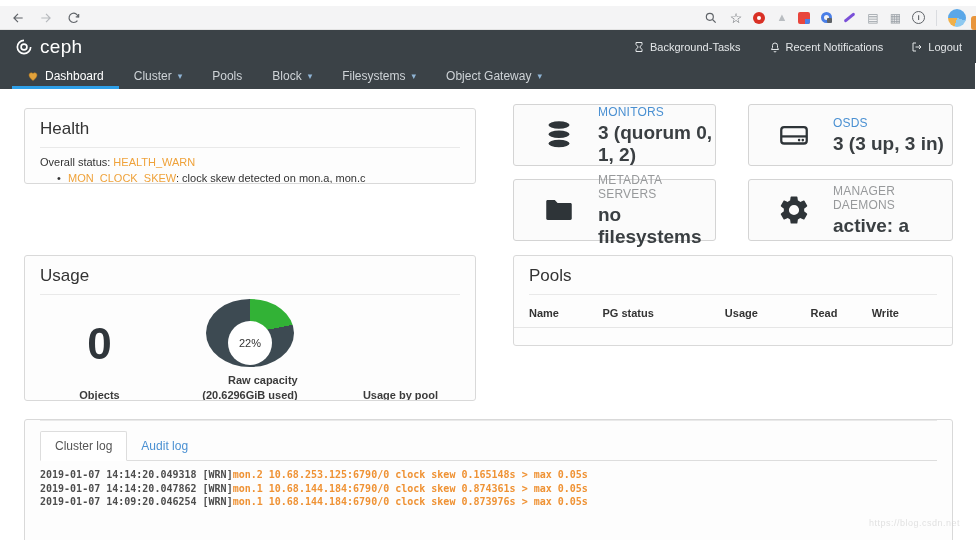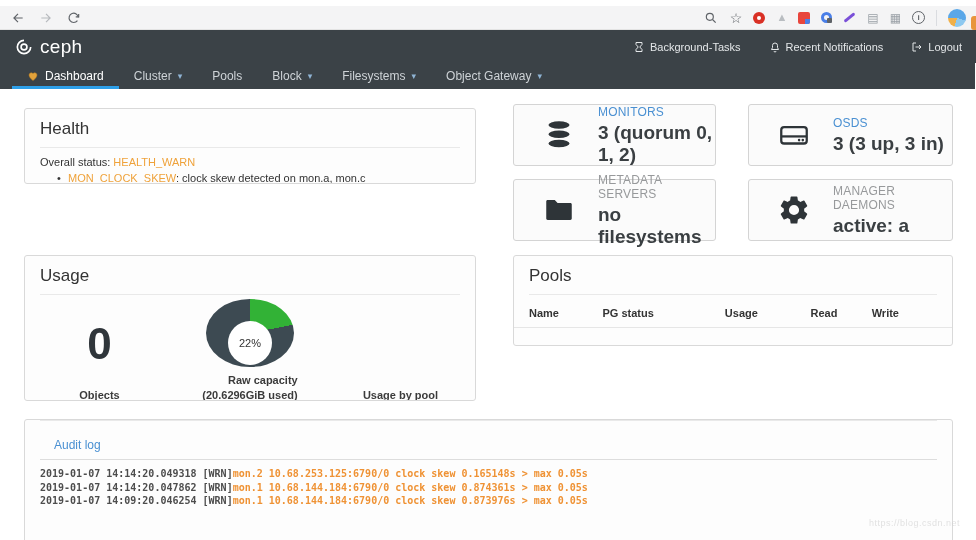--- a/index.html
+++ b/index.html
@@ -304,20 +304,21 @@
       <span class="pcol w2">PG status</span>
       <span class="pcol w3">Usage</span>
       <span class="pcol w4">Read</span>
       <span class="pcol w5">Write</span>
     </div>
   </div>
 
   <div class="panel logs">
     <div class="pdivider"></div>
     <div class="tabs">
+      <span class="tab active">Cluster log</span>
       <span class="tab inactive">Audit log</span>
     </div>
     <div class="log-body">
       <div class="log-line">
         <span class="log-ts">2019-01-07 14:14:20.049318</span><span class="log-level">[WRN]</span><span class="log-msg">mon.2 10.68.253.125:6790/0 clock skew 0.165148s &gt; max 0.05s</span>
       </div>
       <div class="log-line">
         <span class="log-ts">2019-01-07 14:14:20.047862</span><span class="log-level">[WRN]</span><span class="log-msg">mon.1 10.68.144.184:6790/0 clock skew 0.874361s &gt; max 0.05s</span>
       </div>
       <div class="log-line">

